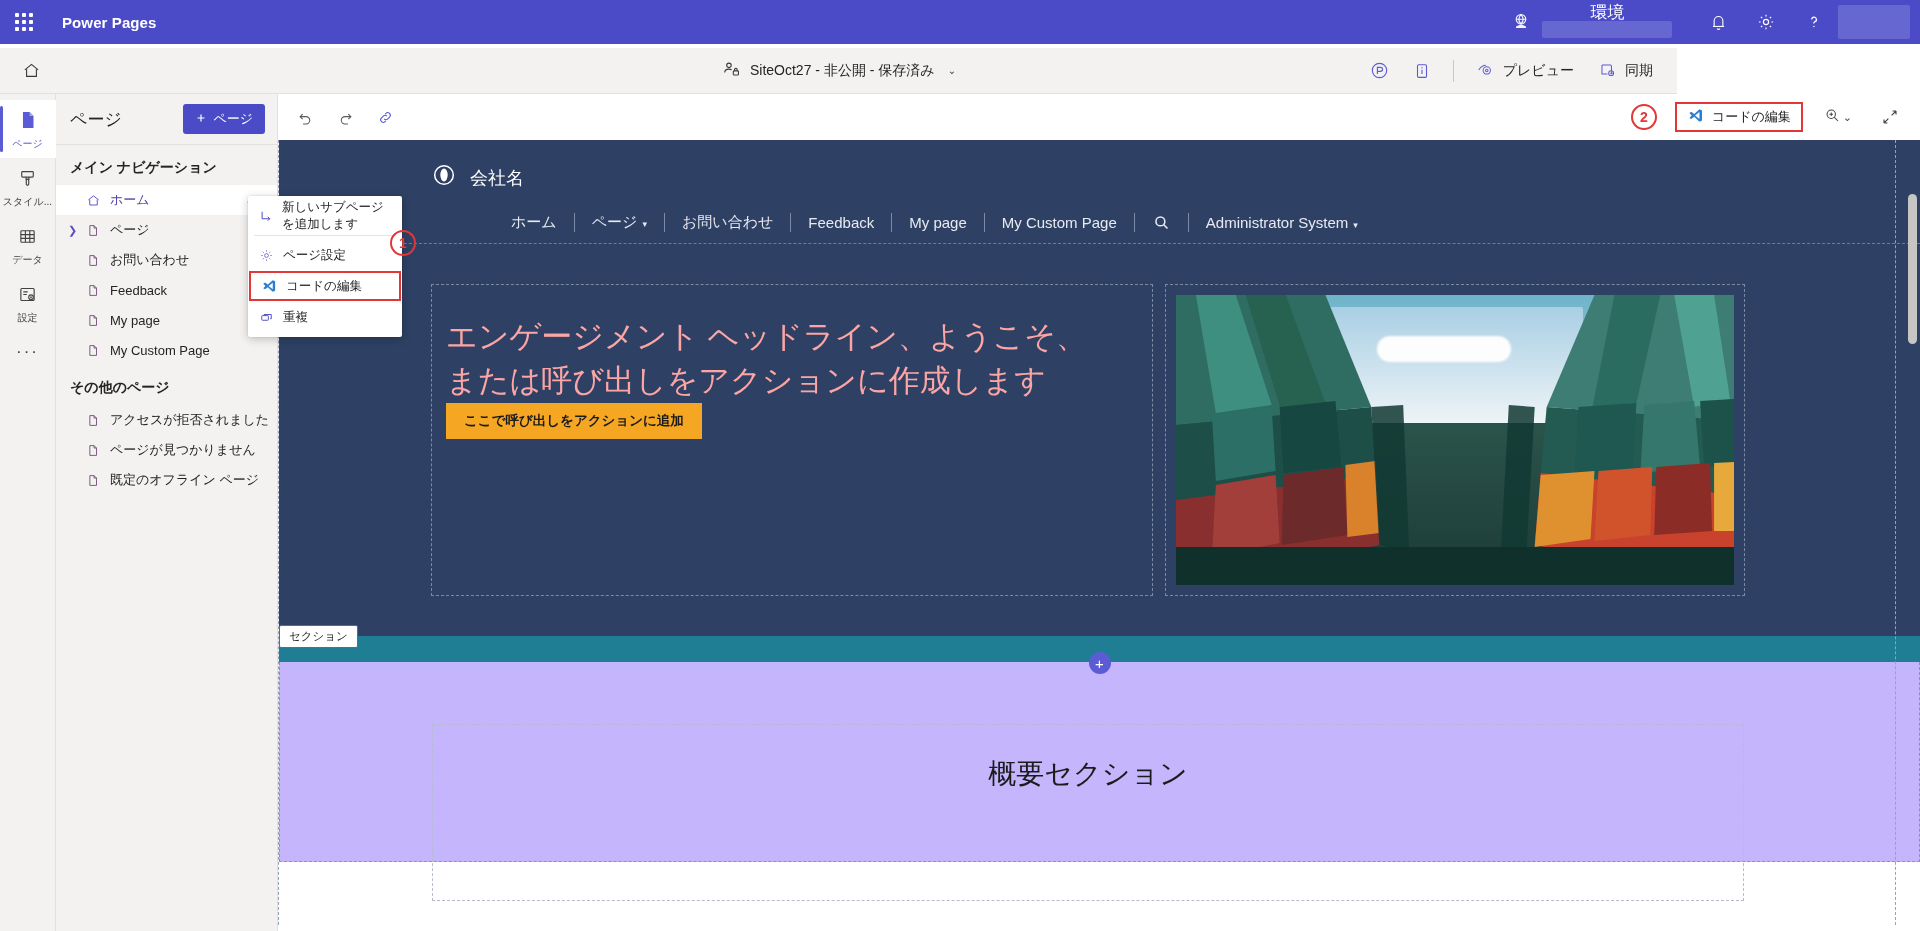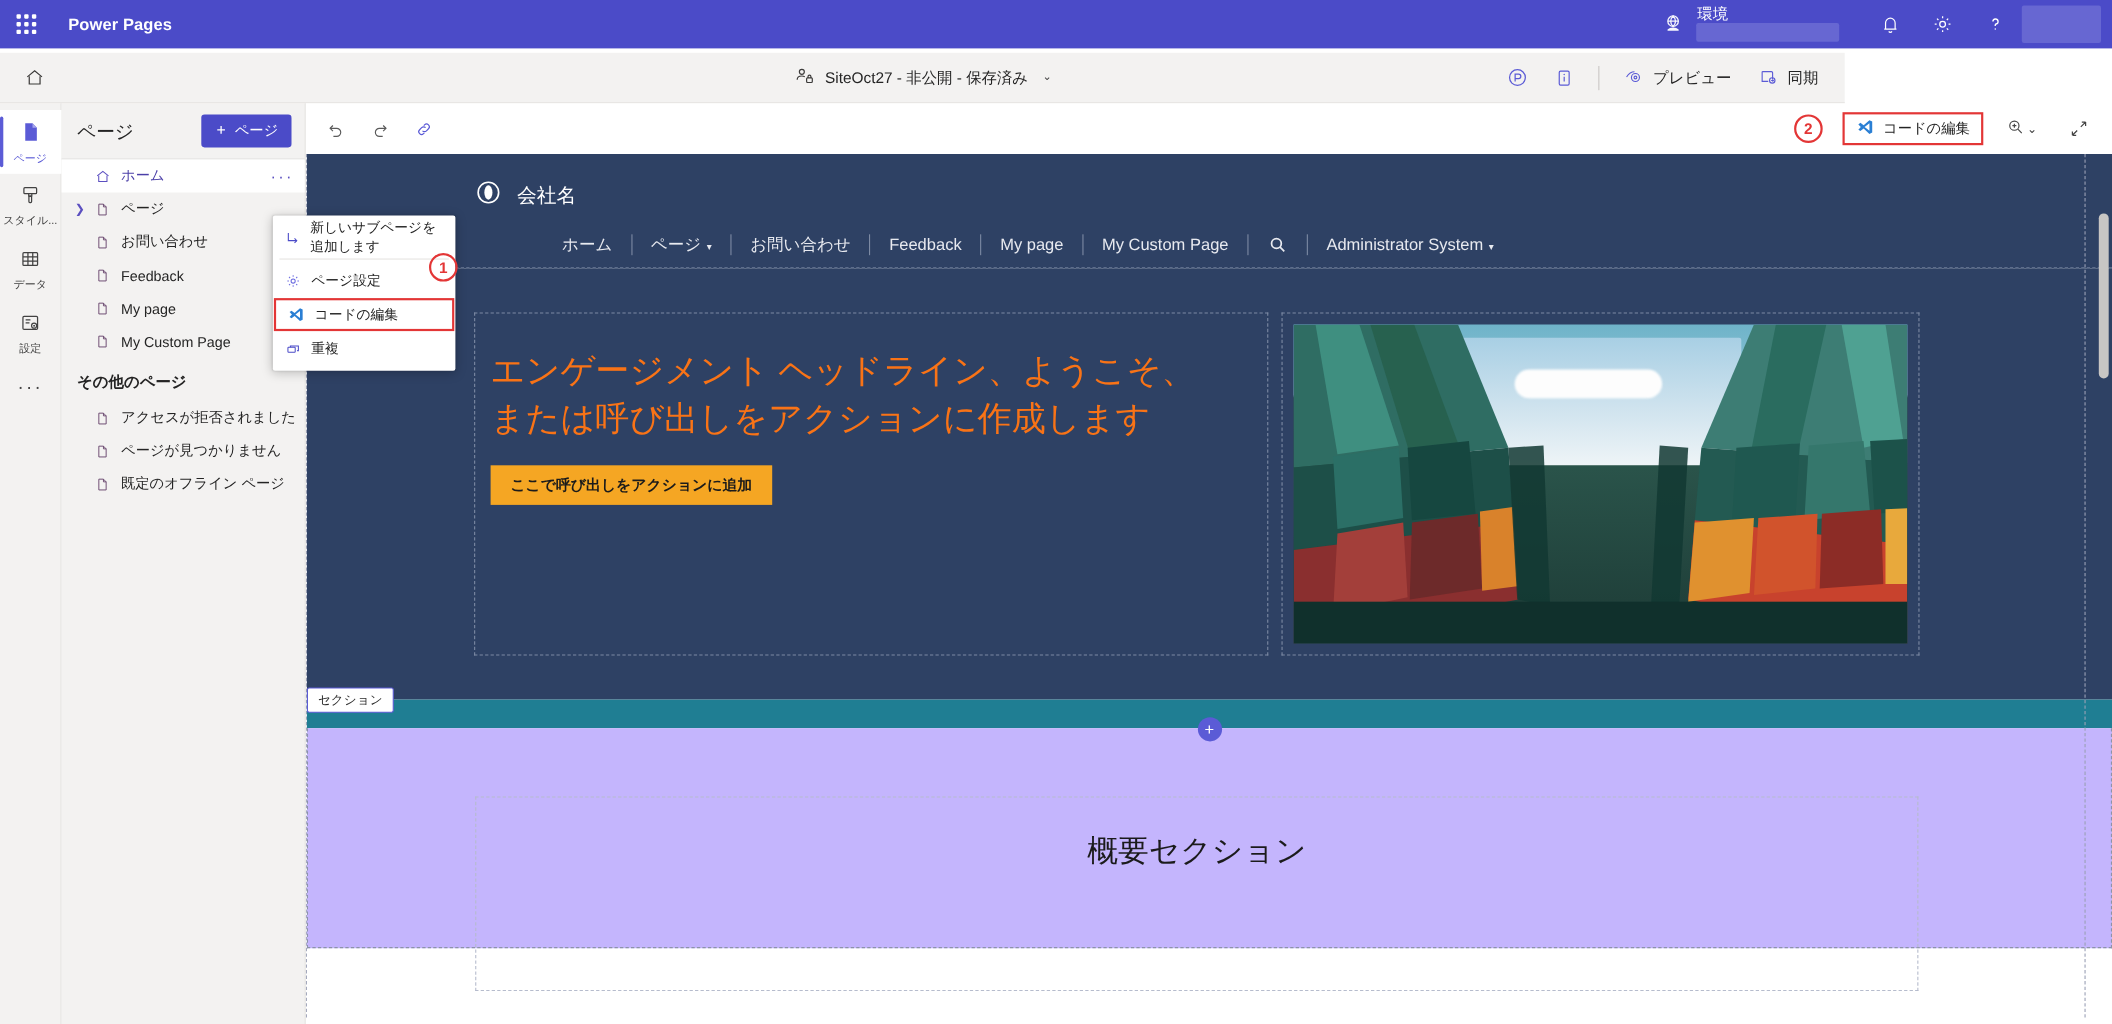--- a/index.html
+++ b/index.html
@@ -34,21 +34,21 @@
     margin-left: 14px; color: #fff;
   }
   .suite-right {
     margin-left: auto; display: flex; align-items: center; height: 48px;
   }
   .env-block {
     display: flex; align-items: center; gap: 10px; margin-right: 22px;
   }
   .env-icon { width: 22px; height: 22px; opacity: .95; }
   .env-text { display: flex; flex-direction: column; justify-content: center; }
-  .env-label { font-size: 14px; color: #fff; line-height: 13px; padding-left: 1px; }
+  .env-label { font-size: 17px; color: #fff; line-height: 13px; padding-left: 1px; text-align: center; }
   .redact {
     background: #6767d2; border-radius: 2px; height: 17px; width: 130px; margin-top: 2px;
   }
   .suite-icon-btn {
     width: 48px; height: 48px; display: flex; align-items: center; justify-content: center;
     cursor: pointer;
   }
   .suite-icon-btn svg { display: block; }
   .redact-tail { width: 72px; height: 34px; background: #6767d2; border-radius: 2px; margin-right: 10px; }
 
@@ -134,21 +134,21 @@
   }
   .tree-item .t-icon { width: 17px; margin-right: 7px; display: flex; align-items: center; }
   .tree-item .ellipsis {
     position: absolute; right: 10px; top: 0; height: 30px;
     display: flex; align-items: center; color: #5b4fc0;
     font-size: 15px; letter-spacing: 2px;
   }
 
   
   .ctx-menu {
-    position: absolute; left: 248px; top: 196px; width: 166px;
+    position: absolute; left: 248px; top: 196px; width: 154px;
     background: #ffffff;
     box-shadow: 0 2px 10px rgba(0,0,0,.22), 0 0 2px rgba(0,0,0,.14);
     border-radius: 2px; z-index: 60; padding: 4px 0;
   }
   .ctx-item {
     display: flex; align-items: center; height: 32px; padding: 0 10px;
     font-size: 12.5px; color: #242424; cursor: pointer; gap: 9px;
   }
   .ctx-item .ci { width: 16px; display: flex; align-items: center; justify-content: center; }
   .ctx-sep { height: 1px; background: #e6e4e2; margin: 3px 6px; }
@@ -224,22 +224,21 @@
     padding: 40px 0 40px 0; position: relative;
   }
   .hero-inner {
     display: flex; width: 100%; padding-left: 152px; padding-right: 175px; gap: 12px;
   }
   .hero-left {
     flex: 1 1 0; border: 1px dashed #7d8aa3; padding: 30px 36px 34px 14px;
     min-height: 300px;
   }
   .hero-title {
-    color: #f97316; font-size: 31px; line-height: 44px; font-weight: normal;
-    margin-bottom: 20px;
+    color: #fca5a5; font-size: 31px; line-height: 44px; font-weight: normal;
   }
   .cta-btn {
     display: inline-block; background: #f5a623; color: #1b1b1b;
     font-size: 13.5px; font-weight: bold; padding: 9px 18px;
     border: none; cursor: pointer; font-family: inherit;
   }
   .hero-right {
     flex: 0 0 auto; width: 580px; border: 1px dashed #7d8aa3;
     padding: 10px; display: flex; align-items: flex-start;
   }
@@ -460,20 +459,21 @@
       <span>
         <svg width="12" height="12" viewBox="0 0 24 24" stroke="#ffffff" stroke-width="2.4">
             <path d="M12 5v14M5 12h14"></path>
           </svg>
       </span>
       <span>ページ</span>
     </button>
   </div>
   <div class="pages-divider"></div>
 
+  <div class="tree-section-title">メイン ナビゲーション</div>
 
   <div class="tree-item selected">
     <span class="t-icon">
       <svg width="15" height="15" viewBox="0 0 24 24" fill="none" stroke="#5b4fc0" stroke-width="1.5">
         <path d="M3.8 11 12 4.6l8.2 6.4"></path>
           <path d="M6 10.4v8.8h12v-8.8"></path>
       </svg>
     </span>
     <span>ホーム</span>
     <span class="ellipsis">···</span>

